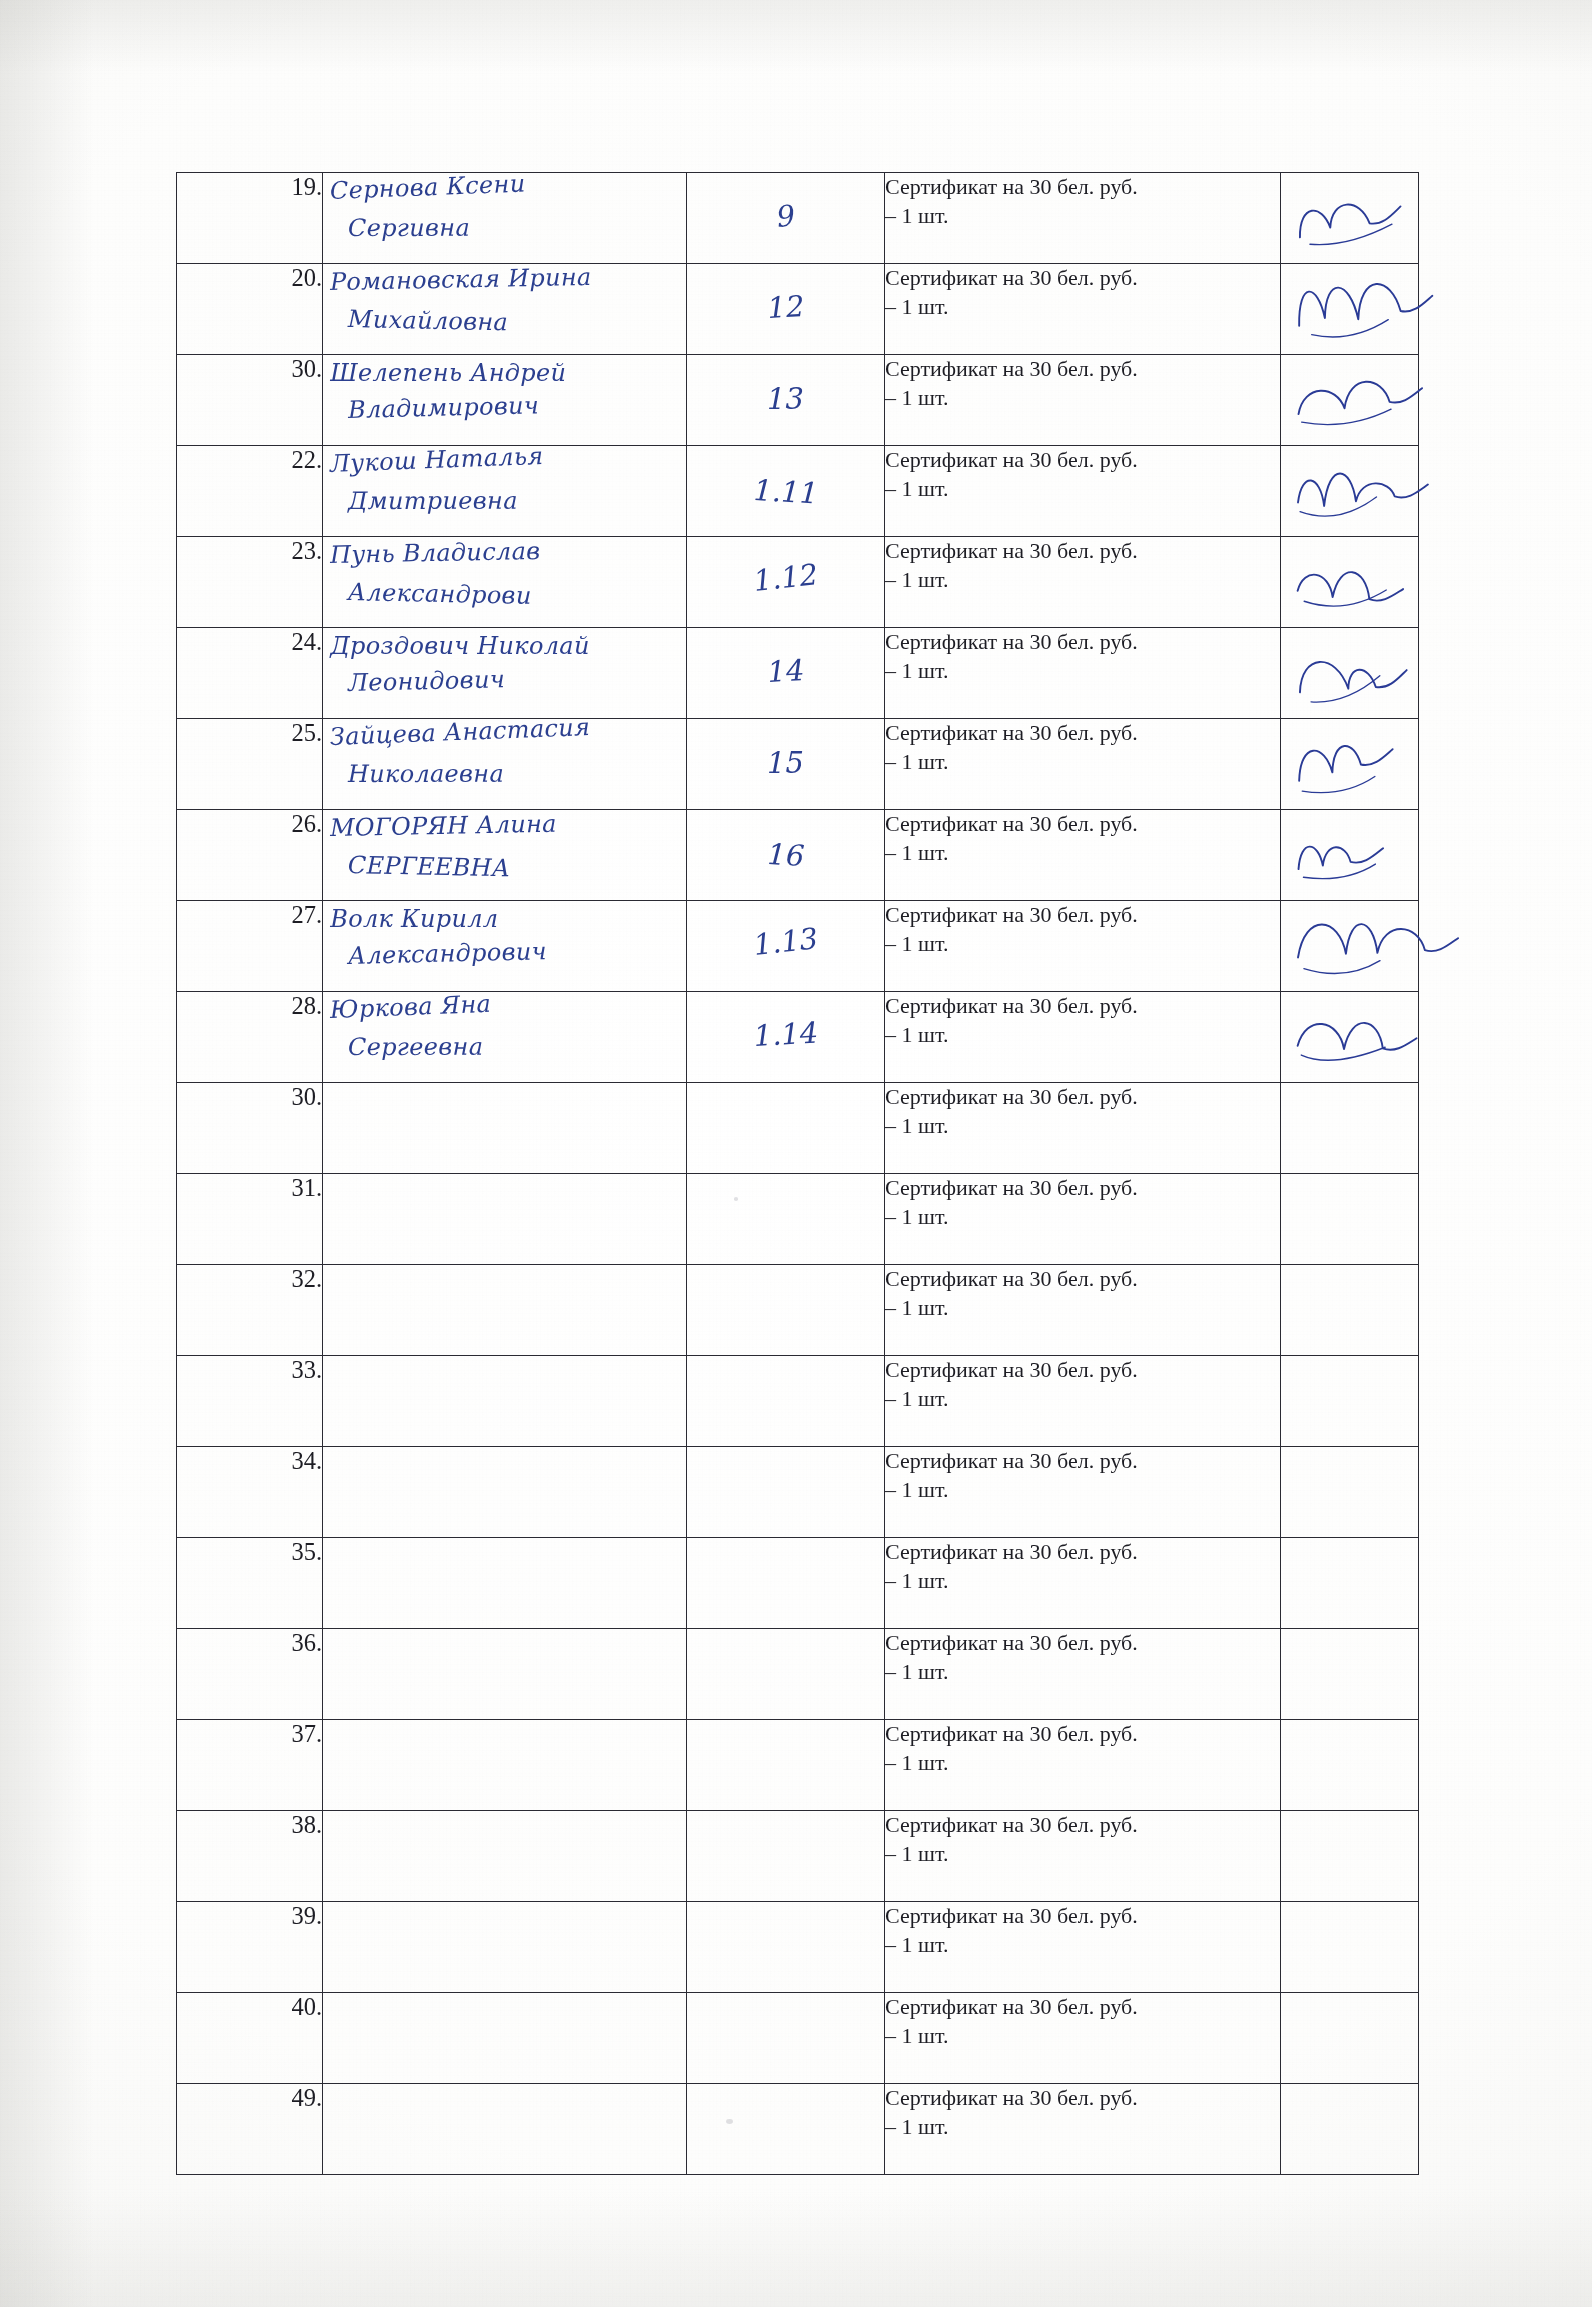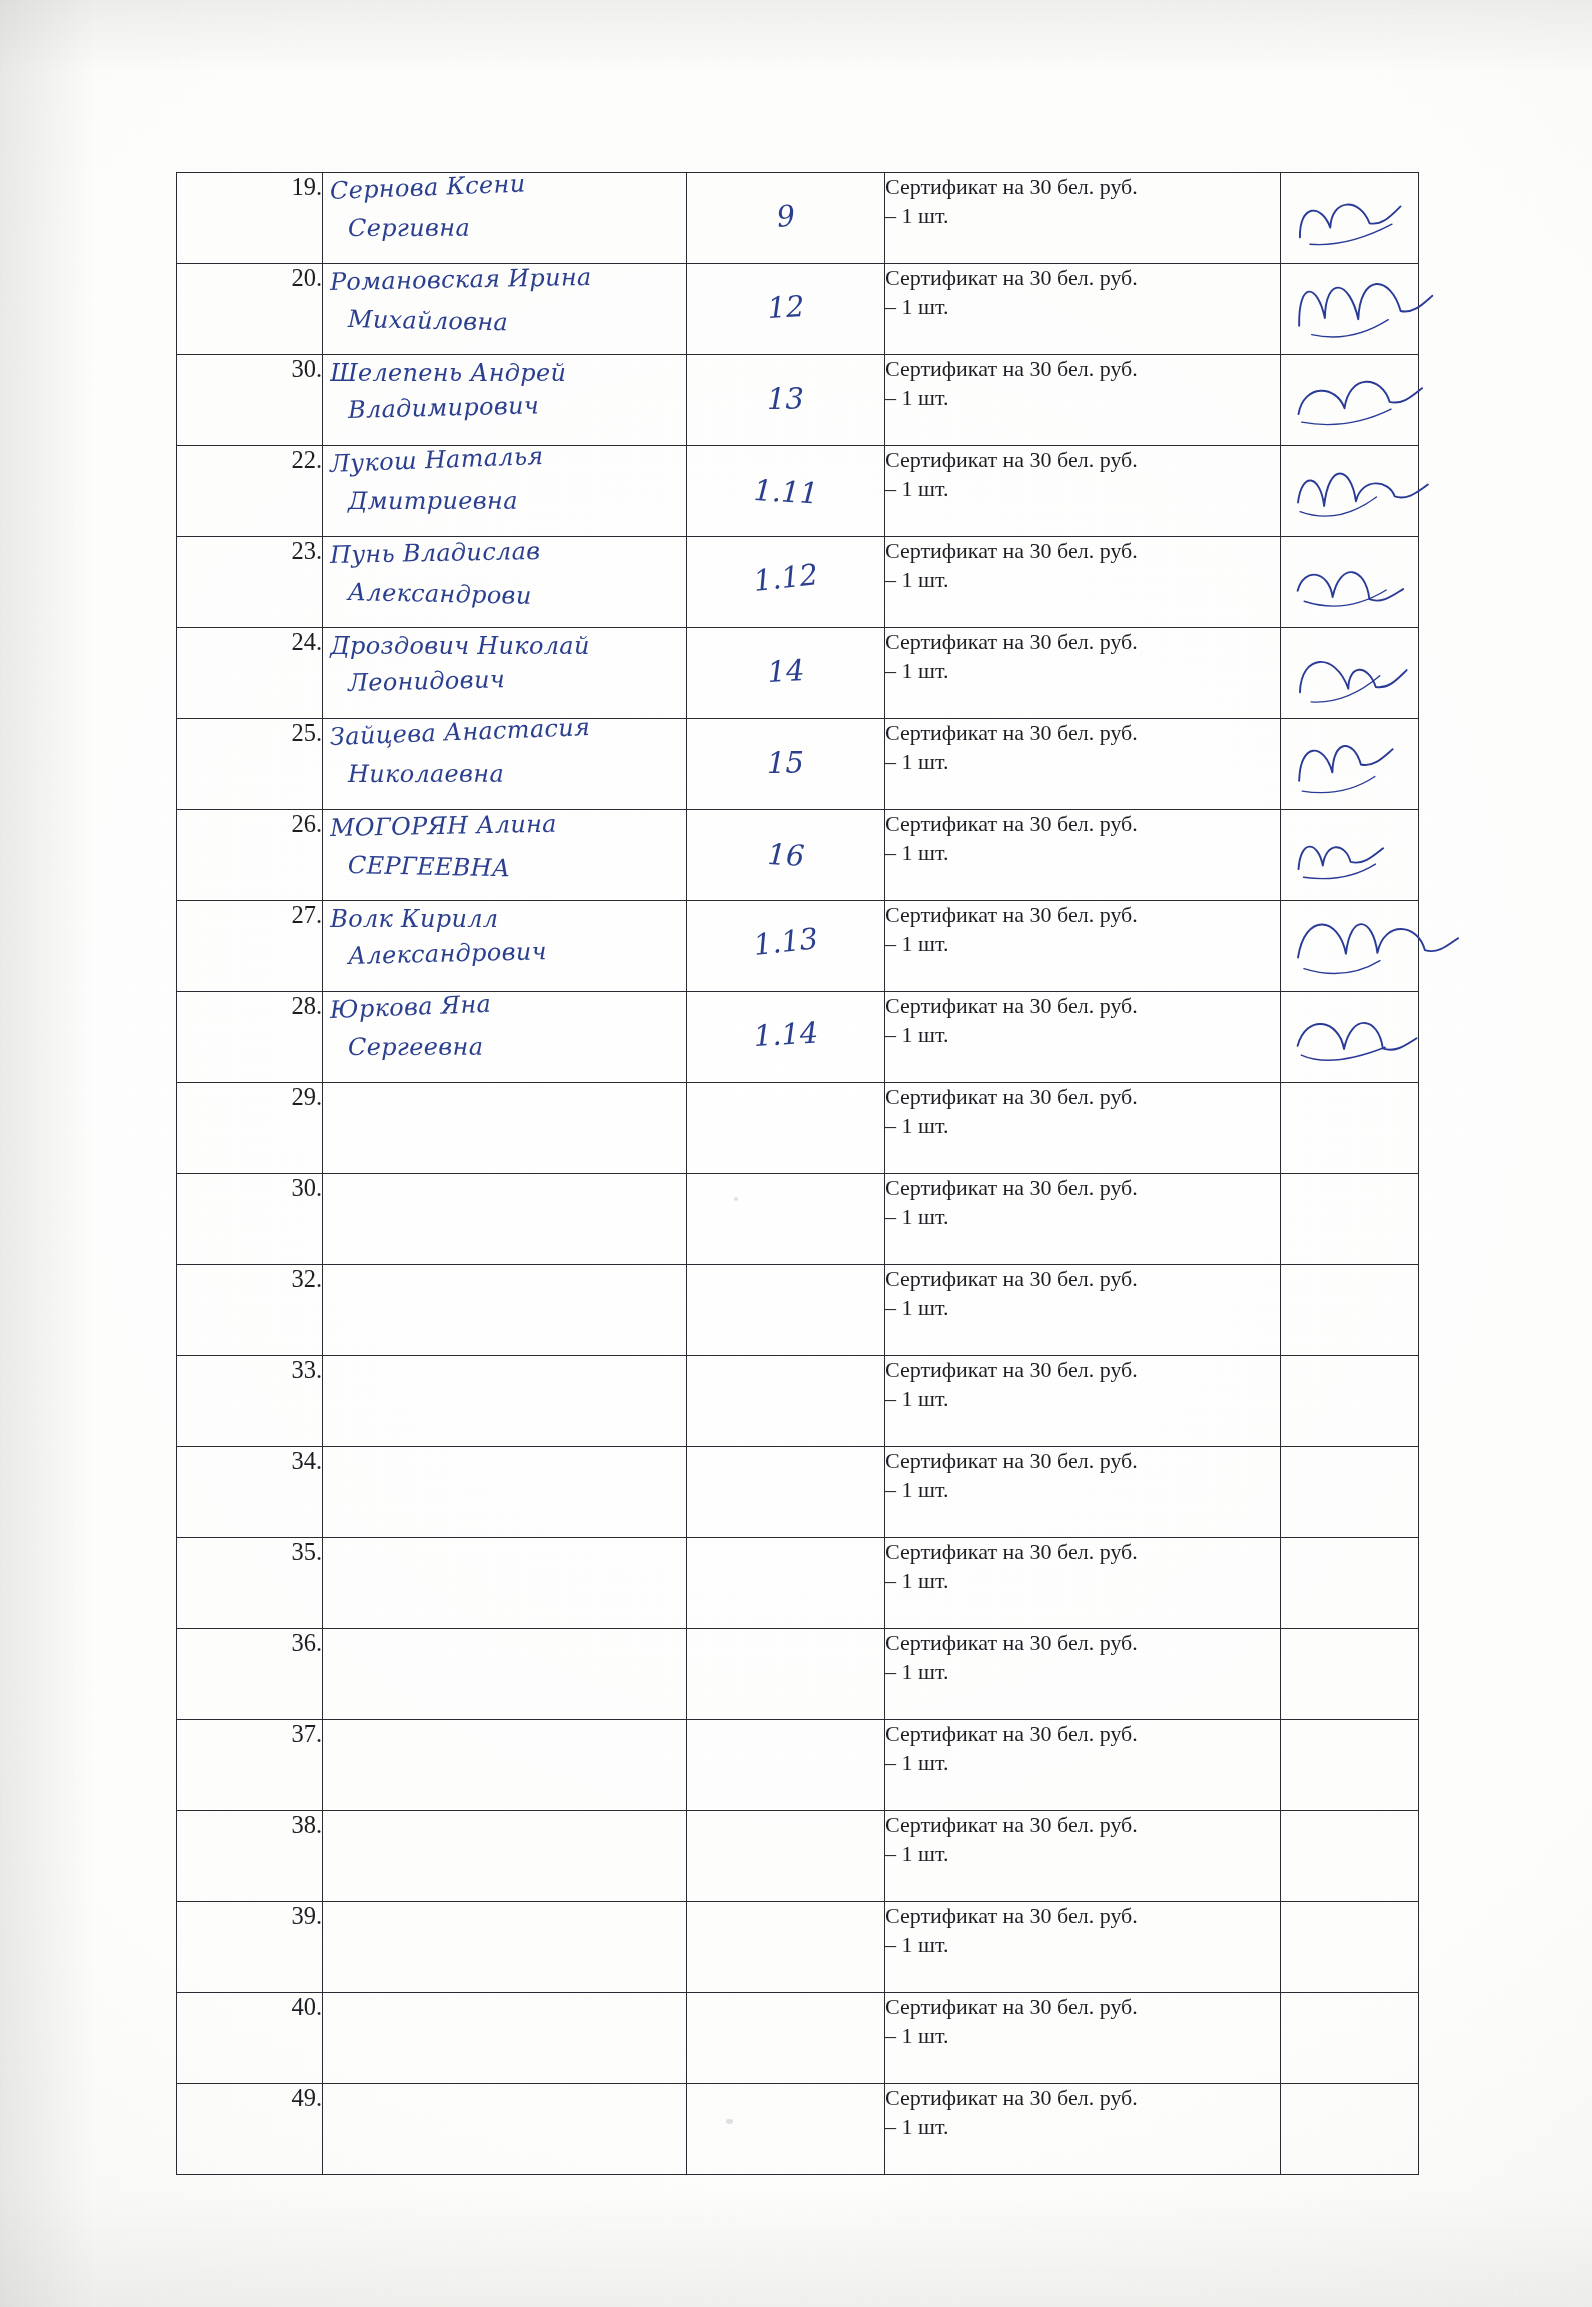--- a/index.html
+++ b/index.html
@@ -428,29 +428,29 @@
               <div class="hw-sign" style="transform: rotate(3deg) scale(0.85);">
                 <svg class="ink" width="130" height="78" viewBox="0 0 260 150">
                   <path d="M10 95 c16.4 -76.4 93.0 -68.7 109.4 1.8 c13.7 -88.5 77.5 -79.6 91.1 -6.3 c30 10 55 -12 78 -28"></path>
                   <path class="thin" d="M19.7 116.3 q72.2 27.7 196.1 -28.7"></path>
                 </svg>
               </div>
             </div>
           </td>
         </tr>
         <tr>
-          <td class="num-cell">29.</td>
-          <td></td>
-          <td></td>
-          <td class="cert-cell">Сертификат на 30 бел. руб.
-– 1 шт.</td>
-          <td></td>
-        </tr>
-        <tr>
           <td class="num-cell">30.</td>
+          <td></td>
+          <td></td>
+          <td class="cert-cell">Сертификат на 30 бел. руб.
+– 1 шт.</td>
+          <td></td>
+        </tr>
+        <tr>
+          <td class="num-cell">31.</td>
           <td></td>
           <td></td>
           <td class="cert-cell">Сертификат на 30 бел. руб.
 – 1 шт.</td>
           <td></td>
         </tr>
         <tr>
           <td class="num-cell">32.</td>
           <td></td>
           <td></td>

